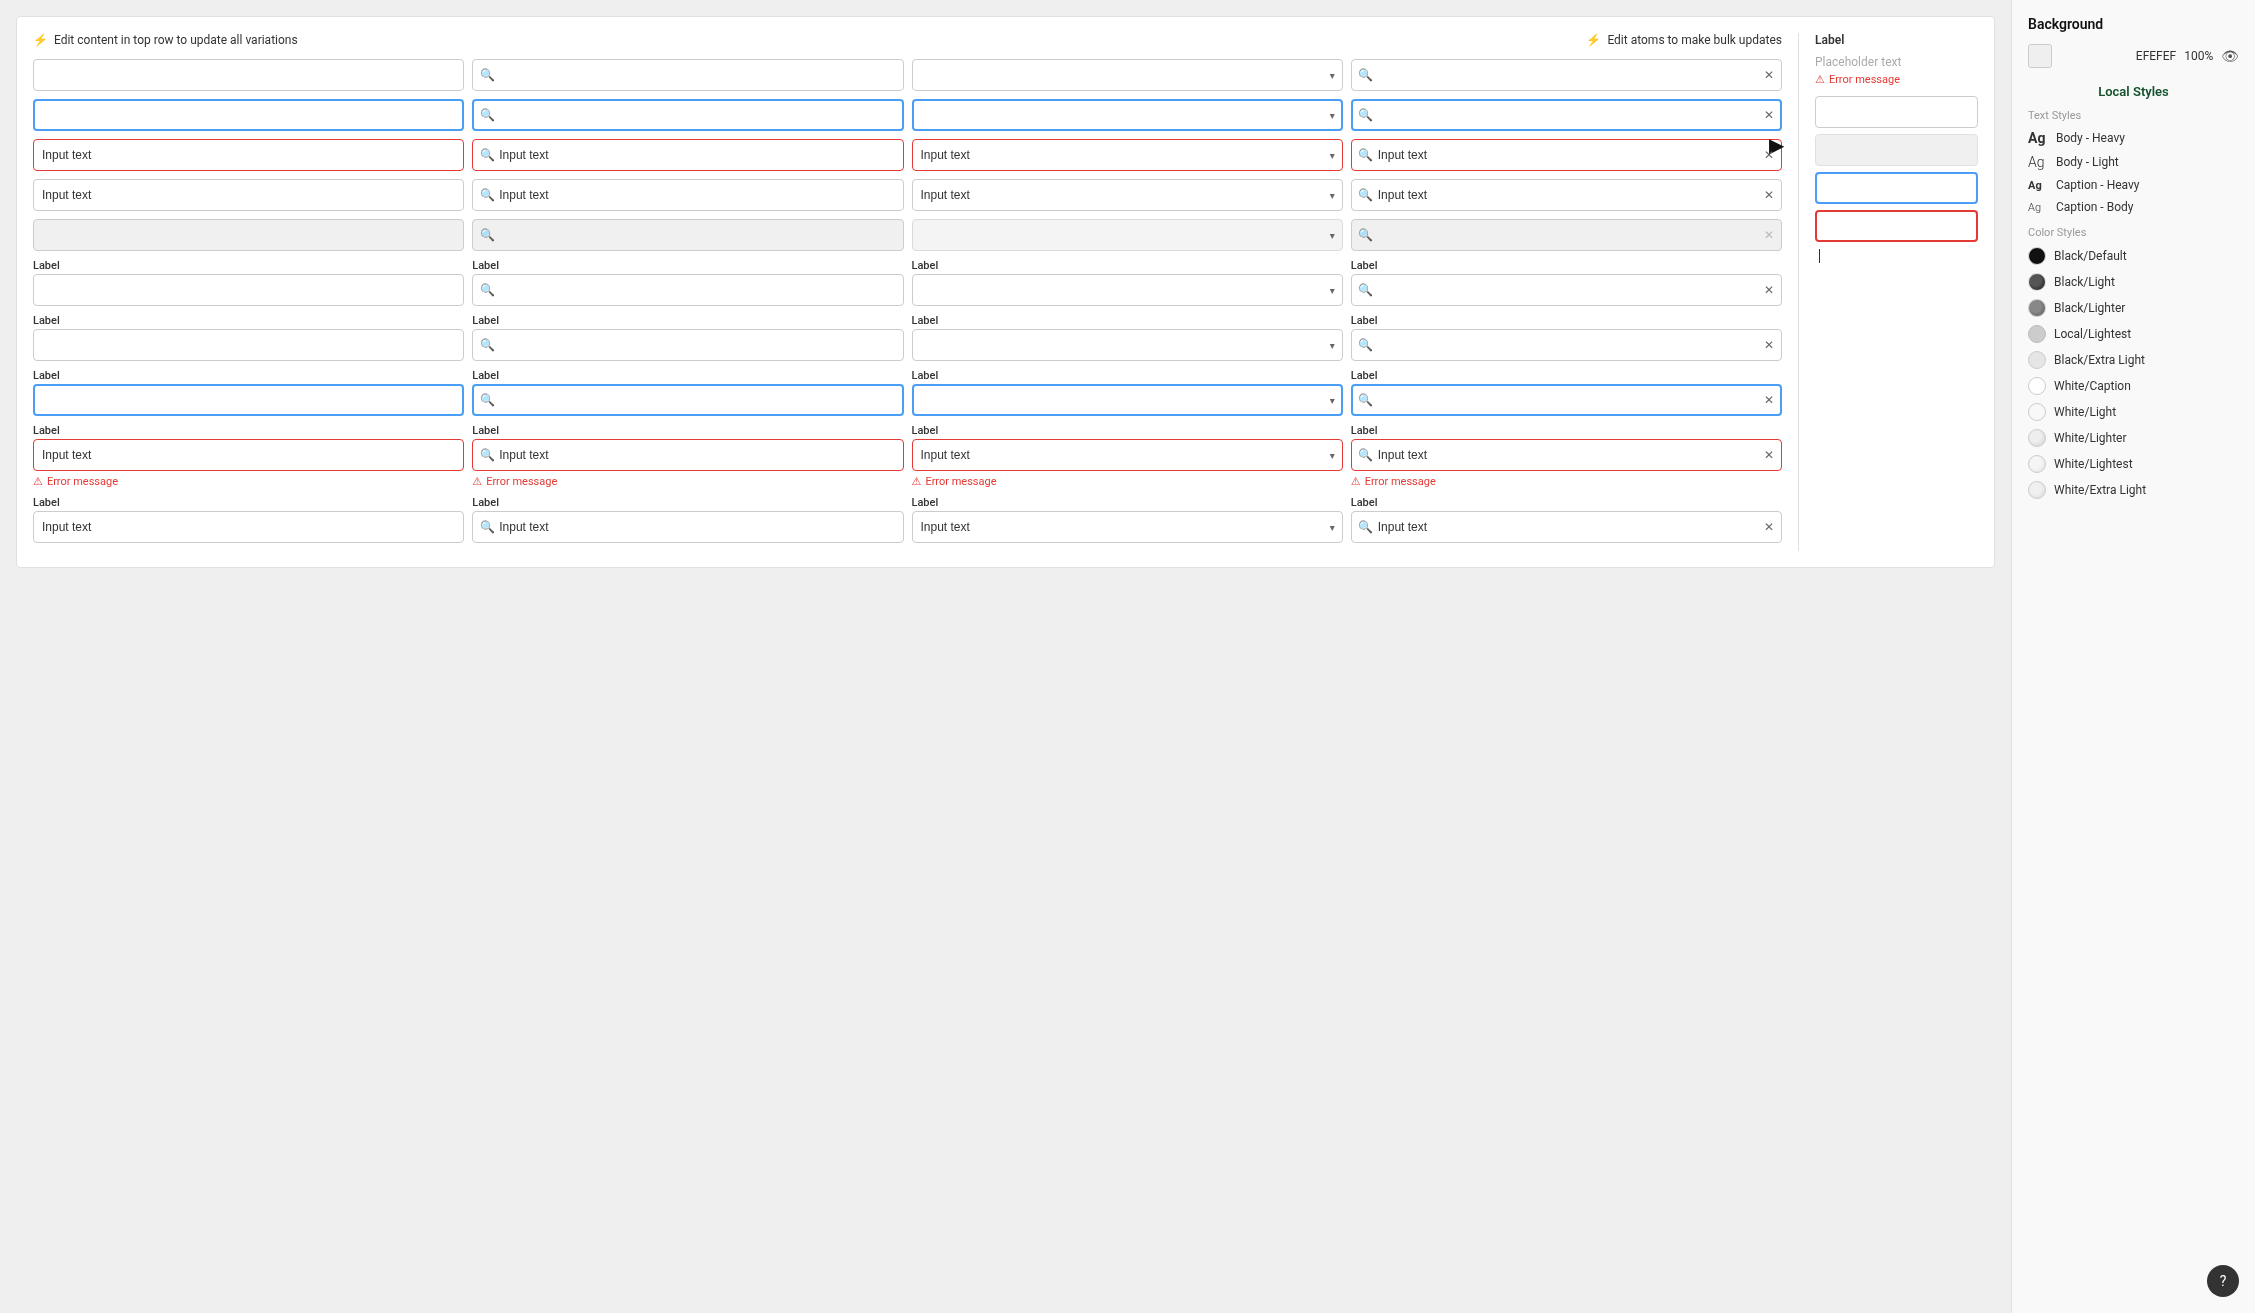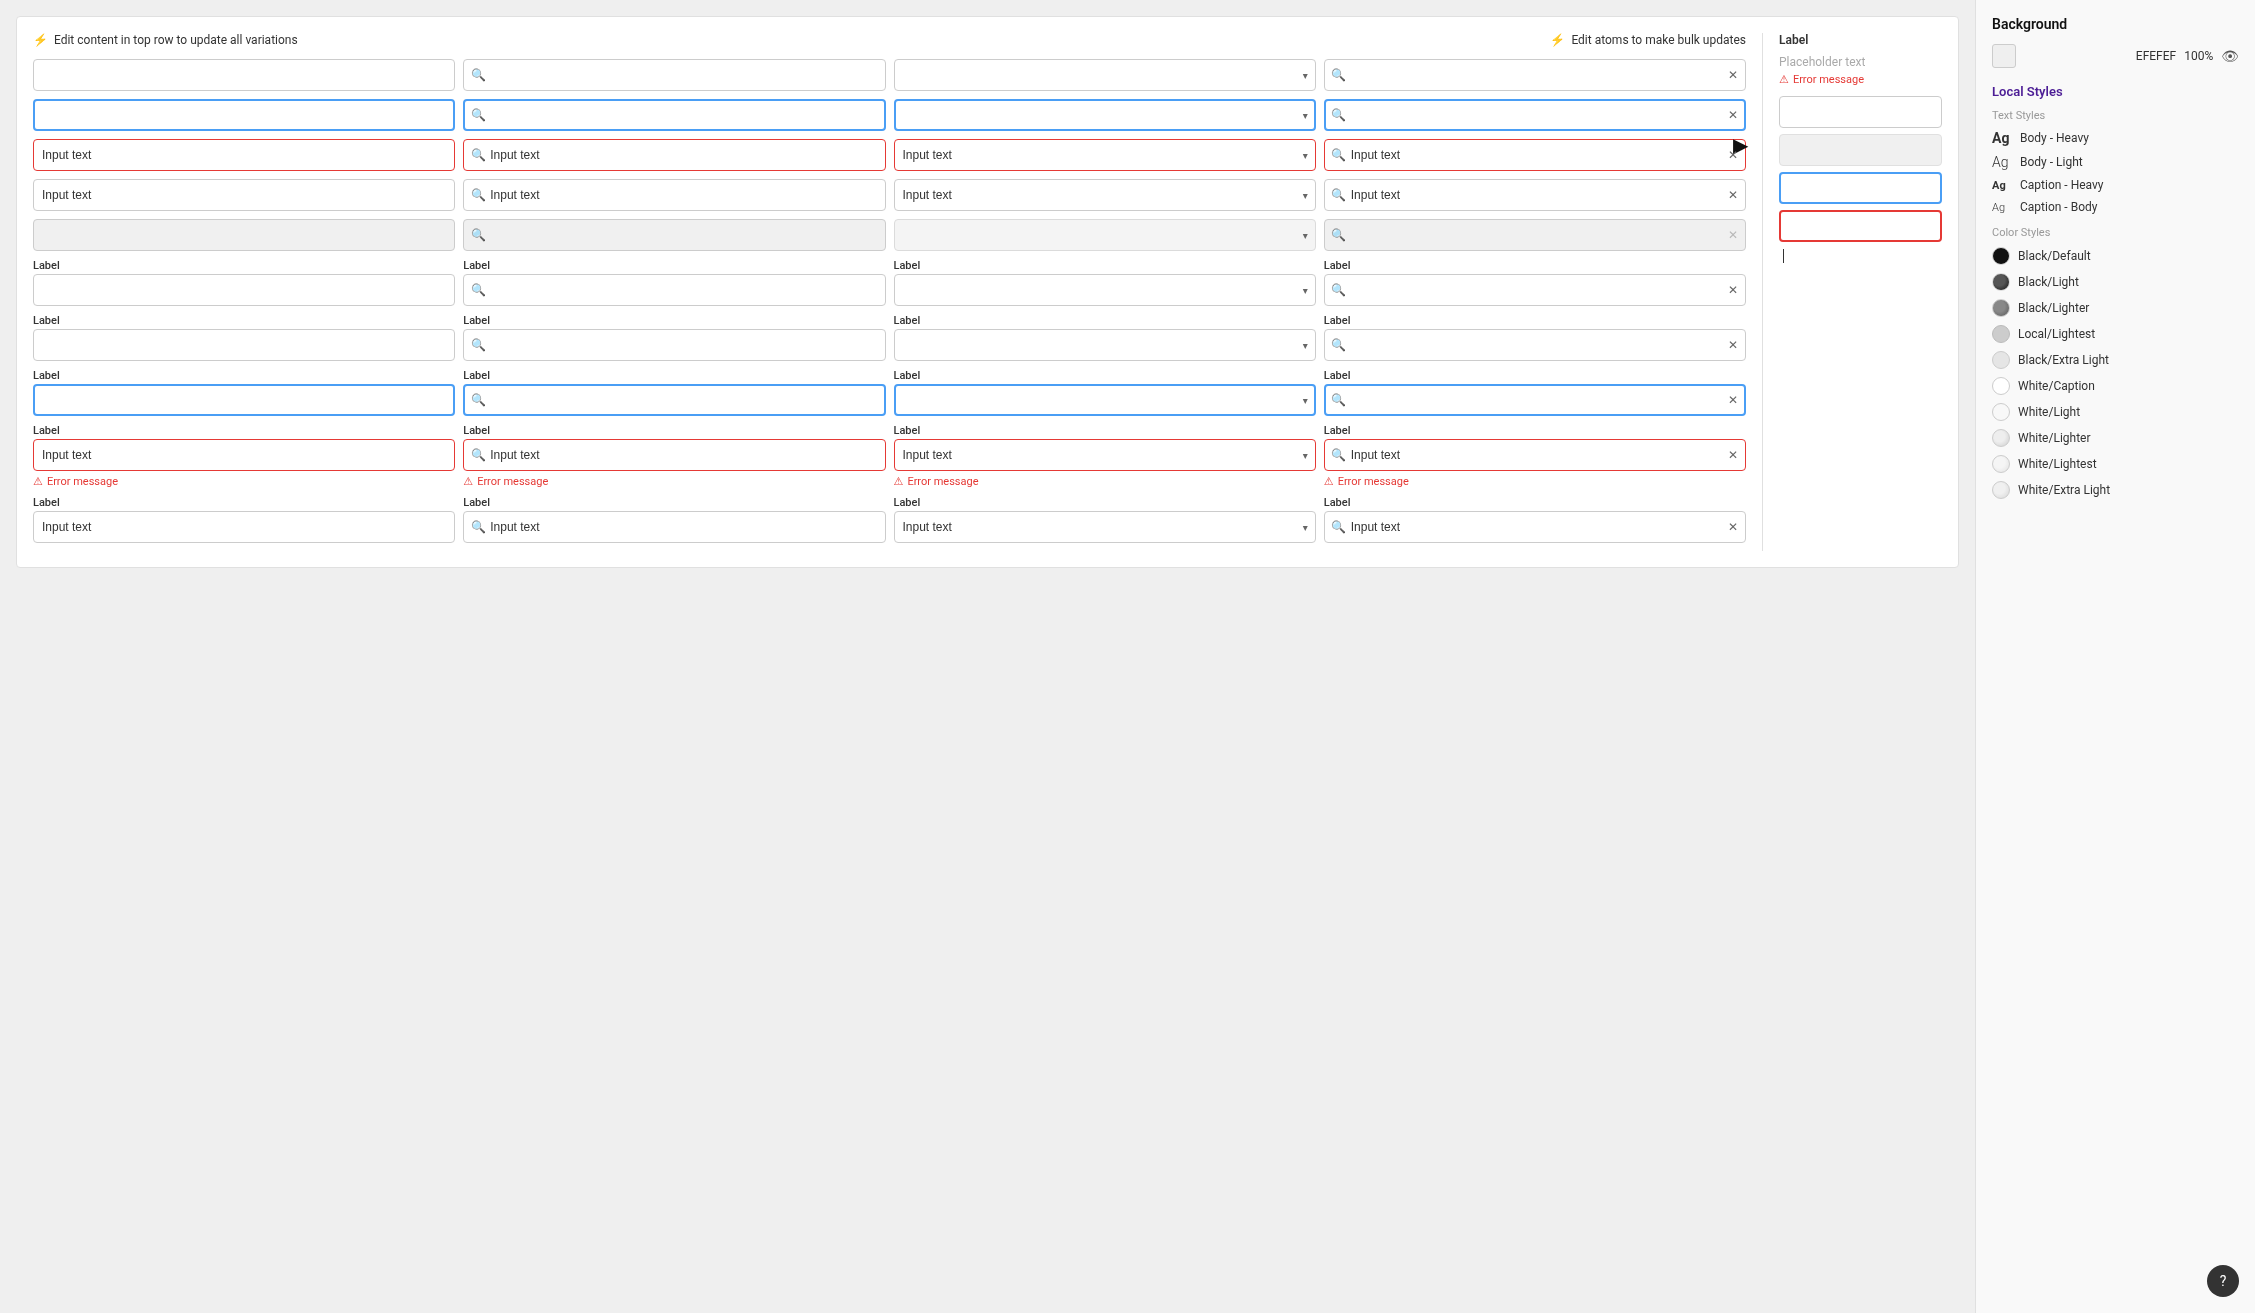--- a/index.html
+++ b/index.html
@@ -326,21 +326,21 @@
       animation: blink 1s infinite;
     }
 
     @keyframes blink {
       0%, 100% { opacity: 1; }
       50% { opacity: 0; }
     }
 
     
     .right-sidebar {
-      width: 280px;
+      width: 244px;
       background: #f9f9f9;
       border-left: 1px solid #e0e0e0;
       padding: 16px;
       overflow-y: auto;
     }
 
     .sidebar-section-title {
       font-size: 14px;
       font-weight: 600;
       color: #111;
@@ -376,23 +376,24 @@
 
     .eye-icon {
       font-size: 14px;
       color: #555;
       cursor: pointer;
     }
 
     .section-title {
       font-size: 13px;
       font-weight: 600;
-      color: #4c1d95;
+      color: #14532d;
       margin-bottom: 10px;
       margin-top: 4px;
+      text-align: center;
     }
 
     .style-subsection {
       font-size: 11px;
       color: #999;
       margin-bottom: 8px;
       margin-top: 4px;
     }
 
     .text-style-item {

